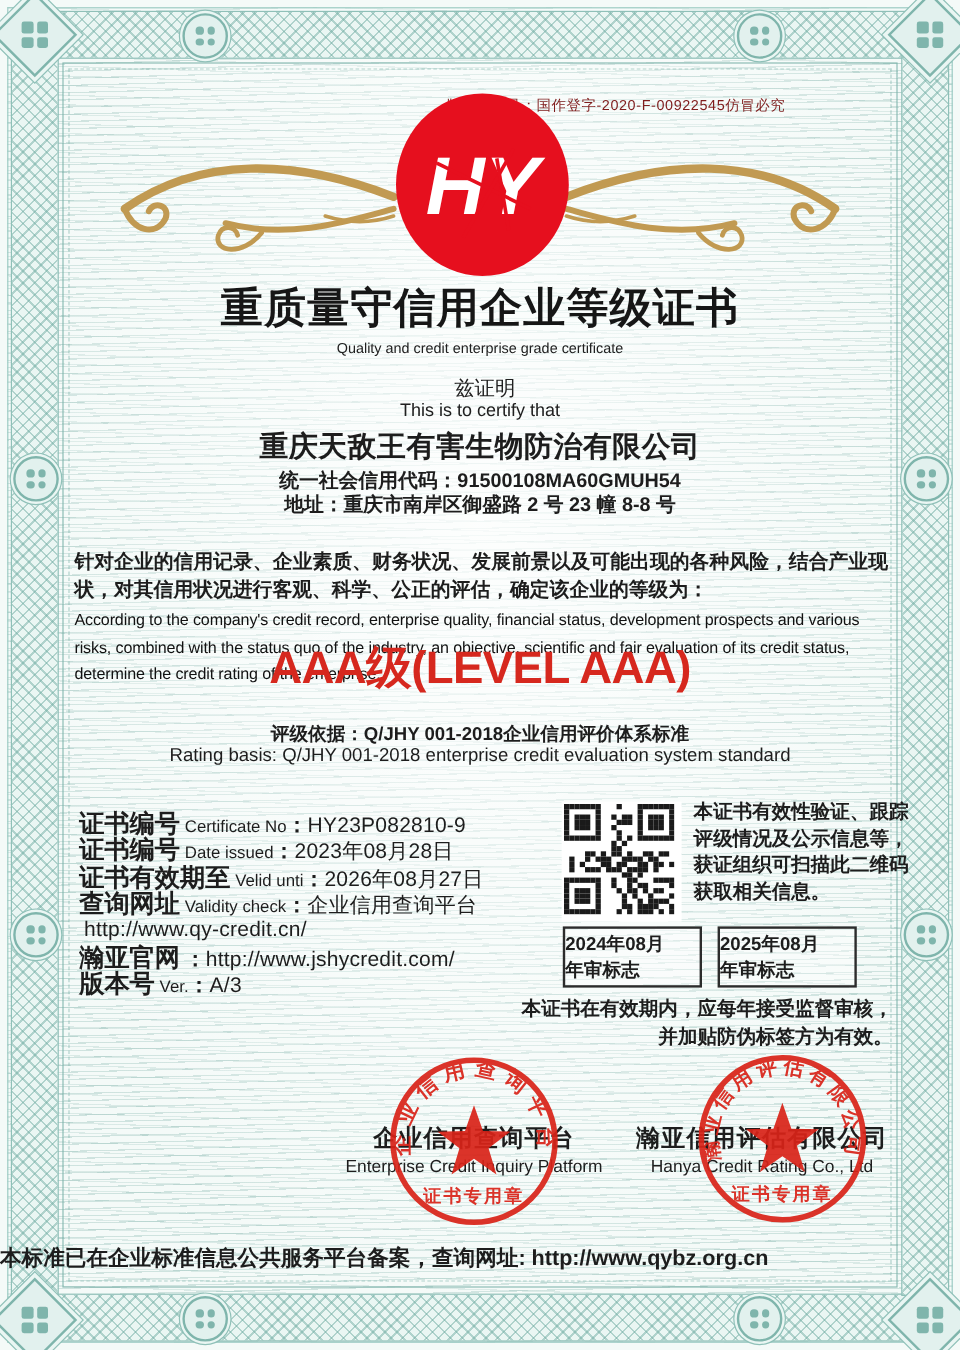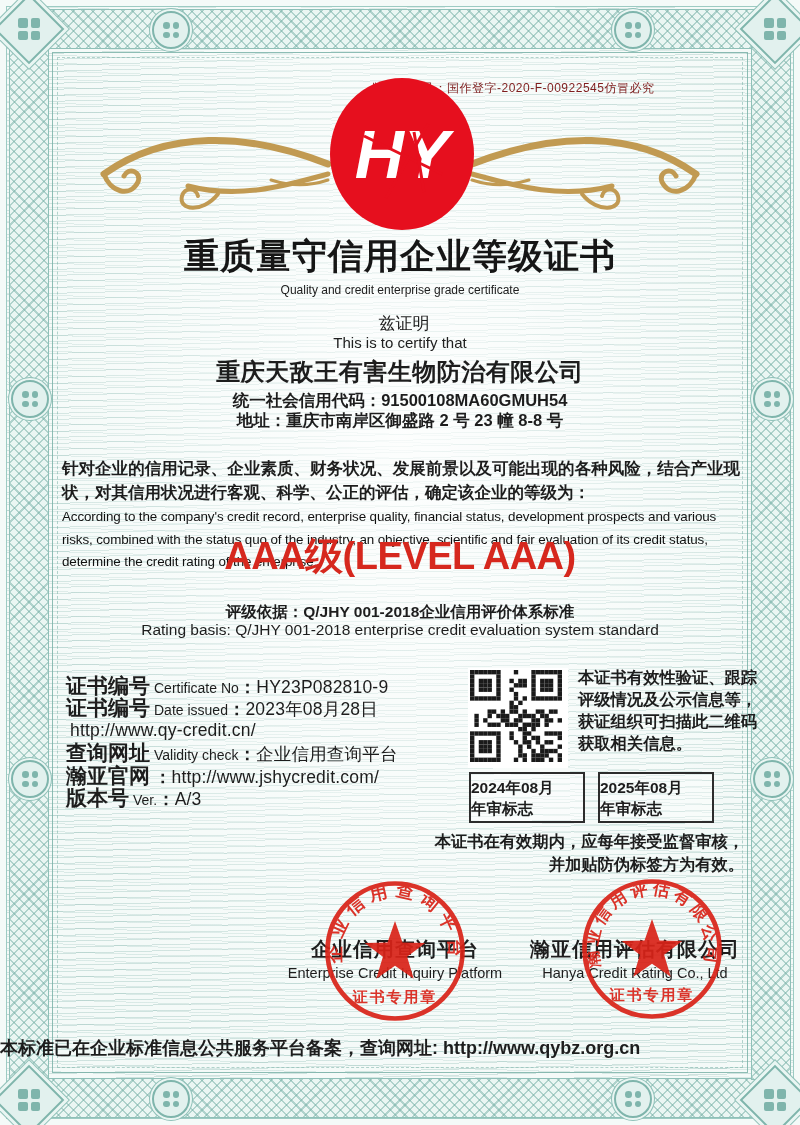--- a/index.html
+++ b/index.html
@@ -249,24 +249,27 @@
   <div class="abs basis-en">Rating basis: Q/JHY 001-2018 enterprise credit evaluation system standard</div>
 
   <div class="abs info">
     <div class="info-line">
       <span class="zh">证书编号</span><span class="en">Certificate No</span><span class="sep">：</span><span class="val">HY23P082810-9</span>
     </div>
     <div class="info-line">
       <span class="zh">证书编号</span><span class="en">Date issued</span><span class="sep">：</span><span class="val">2023年08月28日</span>
     </div>
     <div class="info-line">
+      <span class="zh">证书有效期至</span><span class="en">Velid unti</span><span class="sep">：</span><span class="val">2026年08月27日</span>
+    </div>
+    <div class="info-line">
+      <span class="zh">查询网址</span><span class="en">Validity check</span><span class="sep">：</span><span class="val">企业信用查询平台</span>
+    </div>
+    <div class="info-line">
       <span class="zh"></span><span class="en"></span><span class="sep"></span><span class="val">http://www.qy-credit.cn/</span>
-    </div>
-    <div class="info-line">
-      <span class="zh">查询网址</span><span class="en">Validity check</span><span class="sep">：</span><span class="val">企业信用查询平台</span>
     </div>
     <div class="info-line">
       <span class="zh">瀚亚官网</span><span class="en"></span><span class="sep">：</span><span class="val">http://www.jshycredit.com/</span>
     </div>
     <div class="info-line">
       <span class="zh">版本号</span><span class="en">Ver.</span><span class="sep">：</span><span class="val">A/3</span>
     </div>
   </div>
 
   <div class="abs qr">

